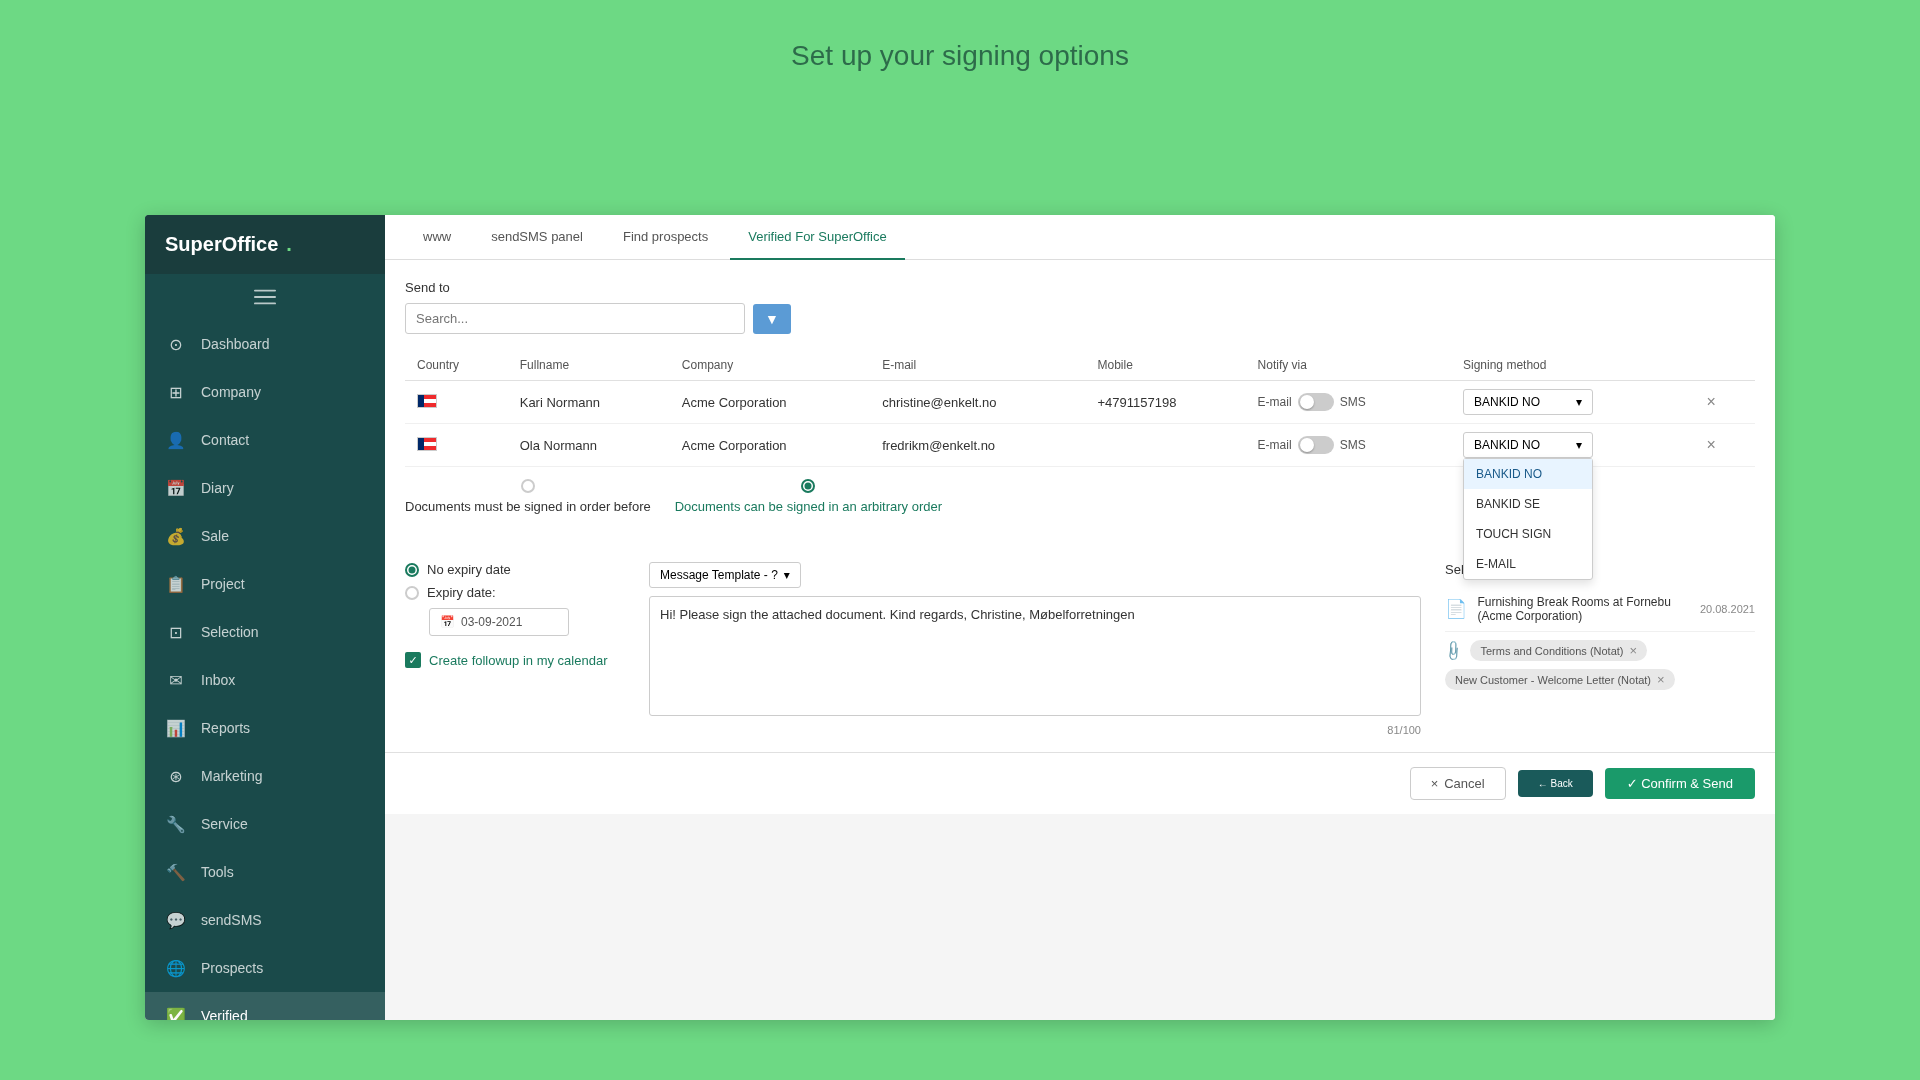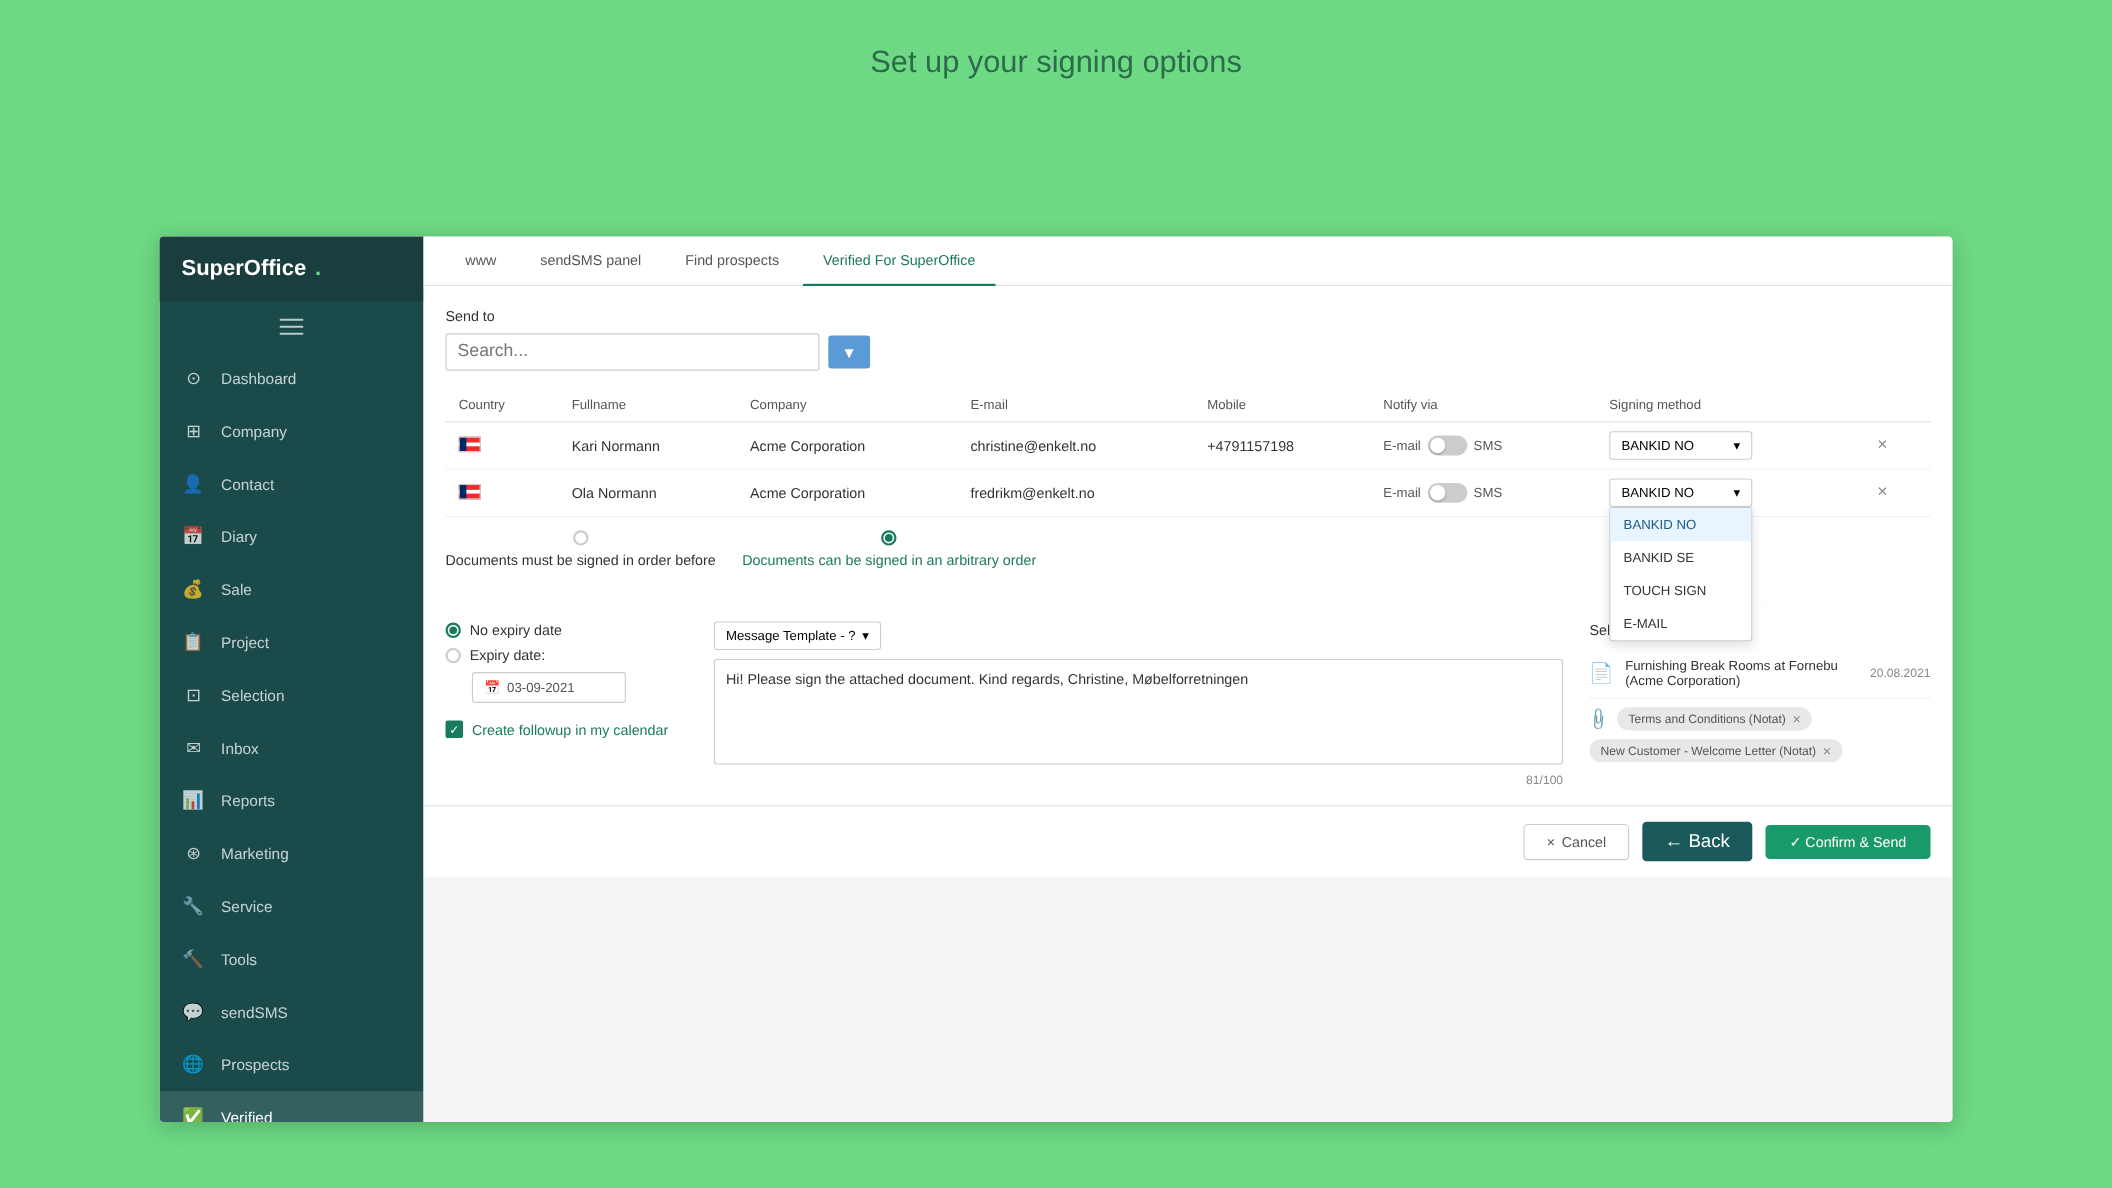--- a/index.html
+++ b/index.html
@@ -152,21 +152,21 @@
       gap: 8px;
       margin-bottom: 16px;
     }
 
     .search-input {
       flex: 1;
       max-width: 340px;
       padding: 7px 10px;
       border: 1px solid #ccc;
       border-radius: 3px;
-      font-size: 16px;
+      font-size: 13px;
       color: #888;
     }
 
     .add-btn {
       background: #5b9bd5;
       color: white;
       border: none;
       padding: 7px 12px;
       border-radius: 3px;
       cursor: pointer;
@@ -395,21 +395,21 @@
       cursor: pointer;
       display: flex;
       align-items: center;
       gap: 6px;
       margin-bottom: 8px;
       width: fit-content;
     }
 
     .message-textarea {
       width: 100%;
-      height: 96px;
+      height: 120px;
       padding: 10px;
       border: 1px solid #ccc;
       border-radius: 3px;
       font-size: 13px;
       color: #333;
       resize: none;
       font-family: inherit;
     }
 
     .char-count {
@@ -498,21 +498,21 @@
       gap: 6px;
     }
 
     .btn-back {
       background: #1a5a5a;
       border: none;
       color: white;
       padding: 8px 20px;
       border-radius: 4px;
       cursor: pointer;
-      font-size: 17px;
+      font-size: 10px;
       display: flex;
       align-items: center;
       gap: 6px;
     }
 
     .btn-confirm {
       background: #1a9a6a;
       border: none;
       color: white;
       padding: 8px 22px;

